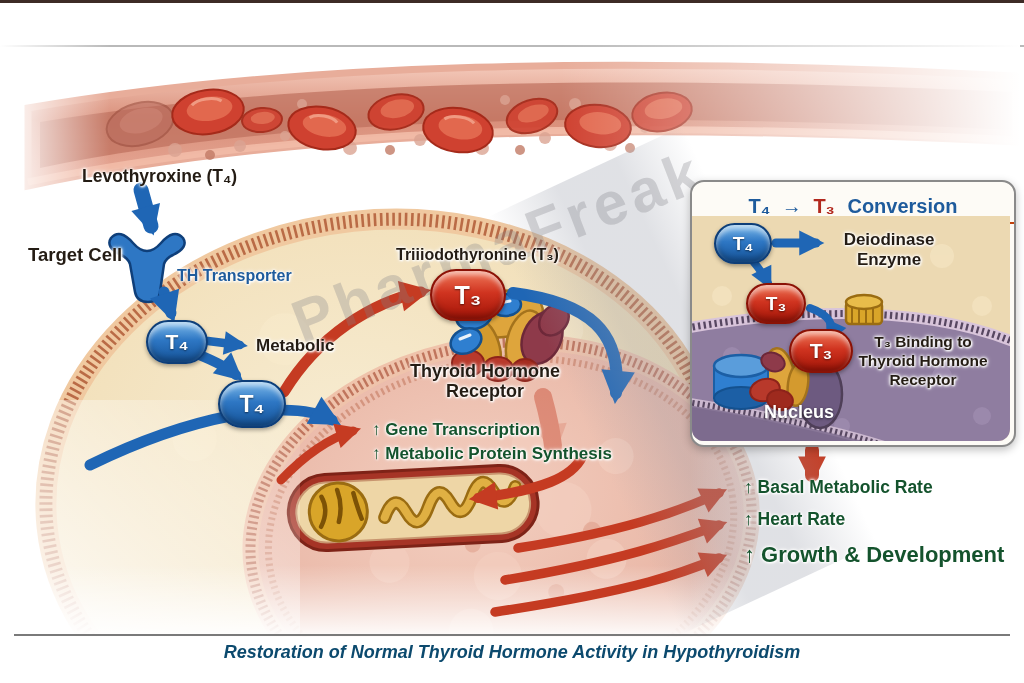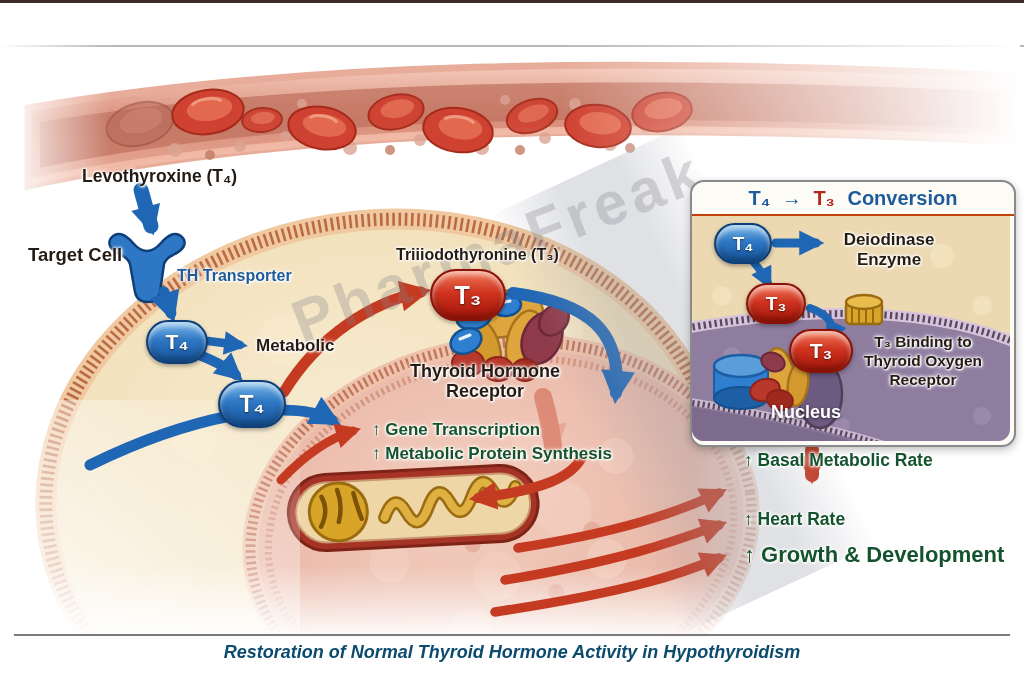--- a/index.html
+++ b/index.html
@@ -27,21 +27,21 @@
   .pill.red{background:linear-gradient(180deg,#f0795a 0%,#d03420 45%,#a31407 100%);border:2px solid #8a1206;}
   .watermark{position:absolute;left:295px;top:290px;z-index:3;color:rgba(130,130,135,.30);
              font-size:60px;font-weight:bold;letter-spacing:5px;transform:rotate(-21deg);
              transform-origin:left center;white-space:nowrap;pointer-events:none;}
   .band{position:absolute;left:575px;top:150px;width:215px;height:460px;z-index:3;
         transform:rotate(-25deg);pointer-events:none;
         background:linear-gradient(90deg,rgba(160,164,176,0),rgba(160,164,176,.33) 35%,rgba(160,164,176,.33) 65%,rgba(160,164,176,0));}
   .inset{position:absolute;left:690px;top:180px;width:322px;height:263px;z-index:5;
          background:#fdfbf6;border:2px solid #8a8a8a;border-radius:14px;
          box-shadow:0 3px 8px rgba(0,0,0,.25);}
-  .inset-header{position:absolute;left:0;top:0;width:100%;height:32px;text-align:center;
+  .inset-header{position:absolute;left:0;top:8px;width:100%;height:32px;text-align:center;
                 font-weight:bold;font-size:20px;line-height:32px;border-bottom:2px solid #c2410c;}
   .inset-header .t4{color:#1e5b9c;} .inset-header .arr{color:#1e5b9c;padding:0 6px;}
   .inset-header .t3{color:#b2281e;} .inset-header .word{color:#1e5b9c;padding-left:7px;}
   .inset-body{position:absolute;left:0;top:34px;width:318px;height:225px;overflow:hidden;
               border-radius:0 0 12px 12px;}
   .inset .lbl{z-index:8;}
 </style>
 </head>
 <body>
 
@@ -254,21 +254,21 @@
   <div class="watermark">PharmaFreak</div>
 
   <div class="lbl" style="left:82px;top:166px;font-size:17.5px;">Levothyroxine (T₄)</div>
   <div class="lbl" style="left:28px;top:244px;font-size:18.5px;">Target Cell</div>
   <div class="lbl blue" style="left:177px;top:267px;font-size:16px;">TH Transporter</div>
   <div class="lbl" style="left:256px;top:336px;font-size:17px;">Metabolic</div>
   <div class="lbl" style="left:396px;top:246px;font-size:16px;">Triiiodothyronine (T₃)</div>
   <div class="lbl wrap" style="left:400px;top:361px;width:170px;font-size:18px;line-height:20px;">Thyroid Hormone Receptor</div>
   <div class="lbl red" style="left:372px;top:420px;font-size:17px;">↑ Gene Transcription</div>
   <div class="lbl red" style="left:372px;top:444px;font-size:17px;">↑ Metabolic Protein Synthesis</div>
-  <div class="lbl red" style="left:744px;top:450px;font-size:17.5px;text-align:center;">↑ Basal Metabolic Rate</div>
+  <div class="lbl red" style="left:744px;top:477px;font-size:17.5px;text-align:center;">↑ Basal Metabolic Rate</div>
   <div class="lbl red" style="left:744px;top:509px;font-size:17.5px;">↑ Heart Rate</div>
   <div class="lbl red" style="left:744px;top:542px;font-size:22px;">↑ Growth &amp; Development</div>
 
   <div class="pill blue" style="left:146px;top:320px;width:58px;height:40px;font-size:21px;">T₄</div>
   <div class="pill blue" style="left:218px;top:380px;width:64px;height:44px;font-size:23px;">T₄</div>
   <div class="pill red" style="left:430px;top:269px;width:72px;height:48px;font-size:25px;">T₃</div>
 
   <div class="inset">
     <div class="inset-header">
       <span class="t4">T₄</span>
@@ -315,22 +315,22 @@
           <ellipse cx="70" cy="56" rx="13" ry="10" fill="#9e2a1e" stroke="#8d231a" stroke-width="2" transform="rotate(10 70 56)"></ellipse>
           <ellipse cx="63" cy="18" rx="12" ry="9" fill="#8e3a4a" stroke="#6d2738" stroke-width="2" transform="rotate(20 63 18)"></ellipse>
         </g>
         <g fill="none" stroke="#1f66b5" stroke-linecap="round">
           <path d="M84,27 L124,27" stroke-width="9" marker-end="url(#mB)"></path>
           <path d="M60,44 C70,56 73,61 76,67" stroke-width="8" marker-end="url(#mB)"></path>
           <path d="M118,92 C138,99 143,110 138,121" stroke-width="8" marker-end="url(#mB)"></path>
         </g>
       </svg>
       <div class="lbl wrap" style="left:138px;top:14px;width:118px;font-size:17px;line-height:20px;">Deiodinase Enzyme</div>
-      <div class="lbl wrap" style="left:160px;top:116px;width:142px;font-size:15.5px;line-height:19px;">T₃ Binding to Thyroid Oxygen Receptor</div>
-      <div class="lbl" style="left:72px;top:186px;font-size:18px;color:#fff;text-shadow:0 1px 3px rgba(0,0,0,.6);margin-left:7px;">Nucleus</div>
+      <div class="lbl wrap" style="left:160px;top:116px;width:142px;font-size:15.5px;line-height:19px;">T₃ Binding to Thyroid Hormone Receptor</div>
+      <div class="lbl" style="left:72px;top:186px;font-size:18px;color:#fff;text-shadow:0 1px 3px rgba(0,0,0,.6);">Nucleus</div>
       <div class="pill blue" style="left:22px;top:7px;width:54px;height:37px;font-size:19px;">T₄</div>
       <div class="pill red" style="left:54px;top:67px;width:56px;height:37px;font-size:19px;">T₃</div>
       <div class="pill red" style="left:97px;top:113px;width:60px;height:40px;font-size:21px;">T₃</div>
     </div>
   </div>
 
   <div class="footer-rule"></div>
   <div class="caption">Restoration of Normal Thyroid Hormone Activity in Hypothyroidism</div>
 </div>
 

